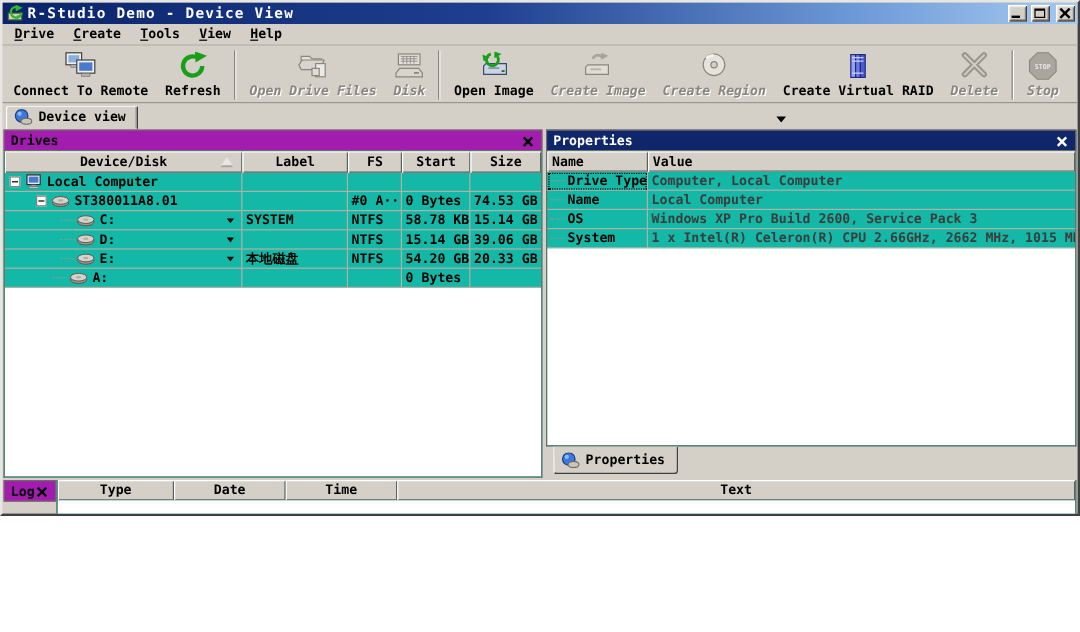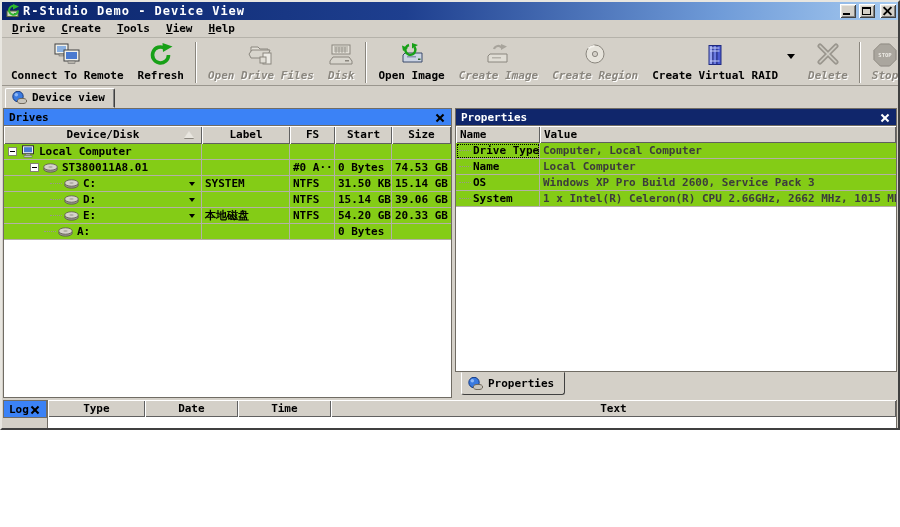--- a/index.html
+++ b/index.html
@@ -35,49 +35,49 @@
   .menu-item { padding:1px 8px 2px 8px; cursor:default; }
   .menu-item .ini { text-decoration:underline; }
 
   
   .toolbar { height:48px; flex:0 0 48px; display:flex; align-items:stretch; padding:2px 0 0 2px; border-bottom:1px solid #9a968e; }
   .tb-btn { display:flex; flex-direction:column; align-items:center; justify-content:flex-start; padding:1px 7px; cursor:default; }
   .tb-btn .tb-icon { height:28px; display:flex; align-items:center; }
   .tb-btn .tb-label { font-size:11px; white-space:nowrap; margin-top:0px; }
   .tb-btn.disabled .tb-label { color:#8a867e; text-shadow:1px 1px 0 #ffffff;font-style:italic; }
   .tb-sep { width:2px; margin:2px 4px; border-left:1px solid #8a867e; border-right:1px solid #ffffff; }
-  .tb-group { display:flex; align-items:flex-start; }
+  .tb-group { display:flex; align-items:flex-start;flex-direction:column; }
   .dd-arrow { width:0; height:0; border-left:4px solid transparent; border-right:4px solid transparent; border-top:5px solid #000; margin:14px 6px 0 2px; }
 
   
   .tabbar { height:22px; flex:0 0 22px; display:flex; align-items:flex-end; padding-left:3px; }
   .tab {
     height:20px; display:flex; align-items:center; gap:5px; padding:0 9px 2px 6px;
     background:#d4d0c8; border:1px solid; border-color:#ffffff #404040 #d4d0c8 #ffffff;
     border-radius:2px 2px 0 0; box-shadow:inset -1px 0 0 #808080;
   }
 
   
   .main { height:290px; flex:0 0 290px; display:flex; padding:0 1px; }
   .panel { display:flex; flex-direction:column; }
   .drives-panel { width:449px; flex:0 0 449px; }
   .props-panel { flex:1; margin-left:3px; min-width:0; }
 
   .panel-title {
     height:18px; flex:0 0 18px; display:flex; align-items:center; padding:0 5px;
-    background:#3b82f6; border:1px solid #706c64; font-size:11px;
+    background:#a21caf; border:1px solid #706c64; font-size:11px;
   }
   .panel-title.active { background:#10266b; color:#fff; }
   .panel-title .spacer { flex:1; }
   .x-close { position:relative; width:12px; height:11px; cursor:default; }
   .x-close i, .x-close b { position:absolute; left:1px; top:5px; width:10px; height:2px; background:#000; }
   .x-close i { transform:rotate(45deg); } .x-close b { transform:rotate(-45deg); }
   .panel-title.active .x-close i, .panel-title.active .x-close b { background:#fff; }
 
-  .panel-body { flex:1; background:#84cc16; border:1px solid #706c64; border-top:none; overflow:hidden; display:flex; flex-direction:column; }
+  .panel-body { flex:1; background:#14b8a6; border:1px solid #706c64; border-top:none; overflow:hidden; display:flex; flex-direction:column; }
 
   .grid-header { display:flex; flex:0 0 18px; height:18px; }
   .hcell {
     background:#d4d0c8; text-align:center; line-height:17px; position:relative;
     box-shadow:inset 1px 1px 0 #ffffff, inset -1px -1px 0 #606060; white-space:nowrap; overflow:hidden;
   }
   .hcell.left { text-align:left; padding-left:4px; }
   .sort-tri { position:absolute; right:8px; top:5px; width:0; height:0;
     border-left:5px solid transparent; border-right:5px solid transparent; border-bottom:7px solid #e9e6df;
     filter:drop-shadow(0 1px 0 #8a867e); }
@@ -371,21 +371,21 @@
             <svg class="tree-icon" width="15" height="10" viewBox="0 0 15 10">
               <ellipse cx="7.5" cy="6" rx="6.8" ry="3.2" fill="#9a968e" stroke="#5a564e" stroke-width="0.8"></ellipse>
               <ellipse cx="7.5" cy="4" rx="6.8" ry="3.2" fill="#d6d3cb" stroke="#5a564e" stroke-width="0.8"></ellipse>
               <ellipse cx="7.5" cy="4" rx="2.2" ry="1" fill="#b2afa7"></ellipse>
             </svg>
             <span>C:</span>
             <span class="row-dd"></span>
           </div>
           <div class="gcell c-lab">SYSTEM</div>
           <div class="gcell c-fs">NTFS</div>
-          <div class="gcell c-st">31.50 KB</div>
+          <div class="gcell c-st">58.78 KB</div>
           <div class="gcell c-sz">15.14 GB</div>
         </div>
 
         <div class="grid-row">
           <div class="gcell c-dev ind-2">
             <span class="dots"></span>
             <svg class="tree-icon" width="15" height="10" viewBox="0 0 15 10">
               <ellipse cx="7.5" cy="6" rx="6.8" ry="3.2" fill="#9a968e" stroke="#5a564e" stroke-width="0.8"></ellipse>
               <ellipse cx="7.5" cy="4" rx="6.8" ry="3.2" fill="#d6d3cb" stroke="#5a564e" stroke-width="0.8"></ellipse>
               <ellipse cx="7.5" cy="4" rx="2.2" ry="1" fill="#b2afa7"></ellipse>

